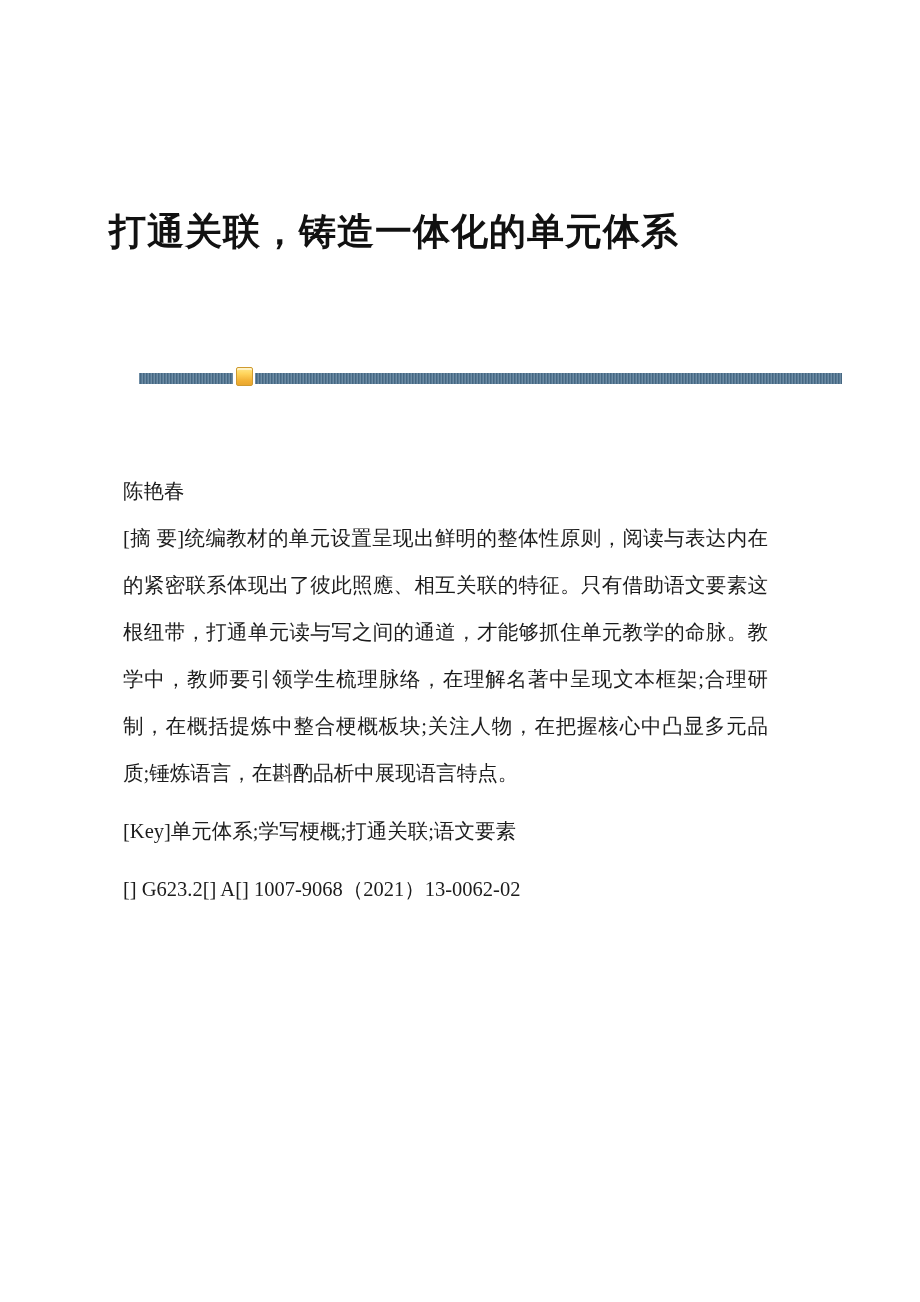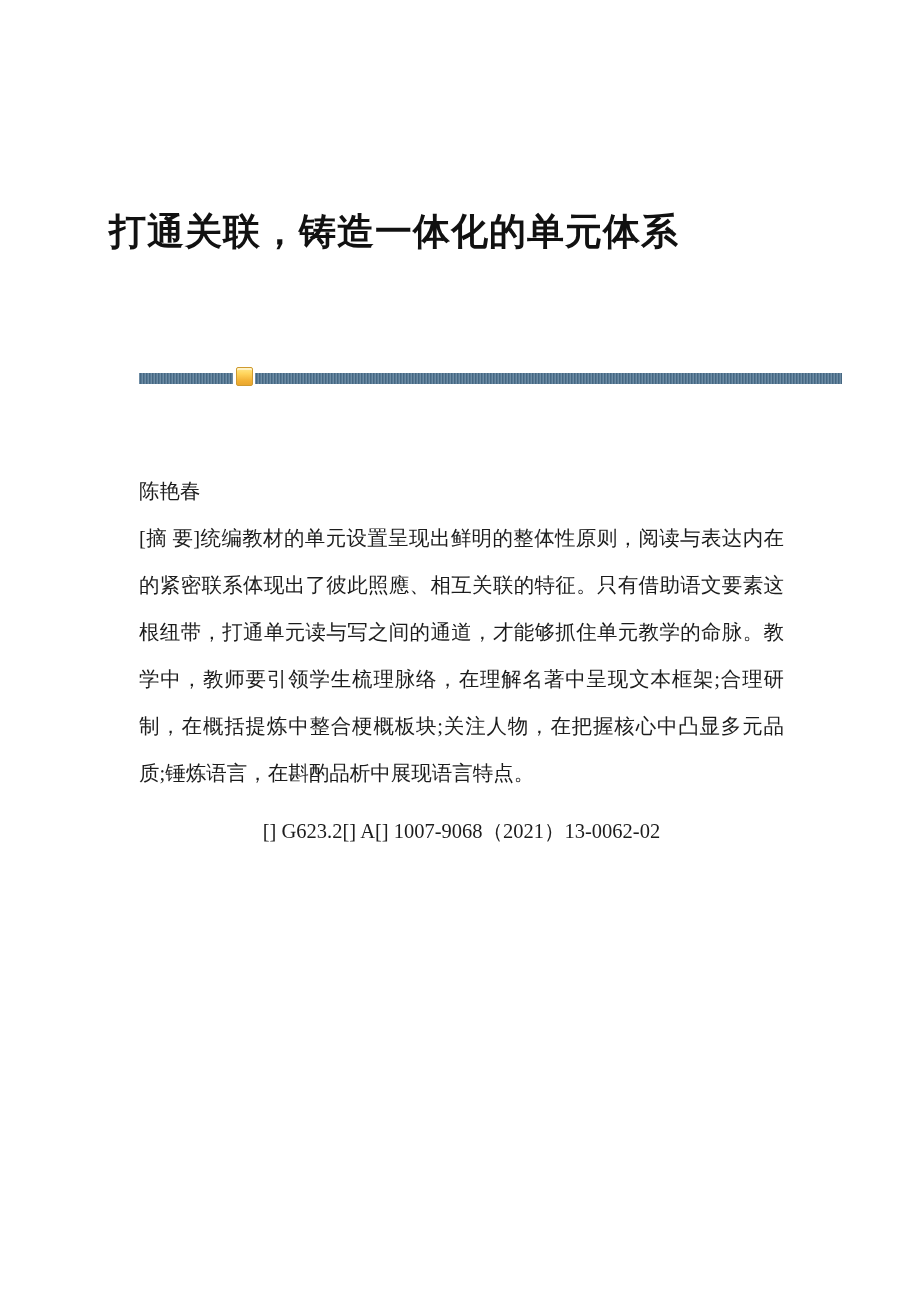--- a/index.html
+++ b/index.html
@@ -62,55 +62,56 @@
     width: 15px;
     height: 17px;
     border-radius: 2px;
     border: 1px solid #cf9a30;
     background: linear-gradient(180deg, #ffe88a 0%, #ffd35a 35%, #f2b135 75%, #e9a62e 100%);
     box-shadow: inset 0 2px 0 rgba(255,255,255,0.55);
   }
   .content {
     position: absolute;
     top: 468px;
-    left: 139px;
+    left: 123px;
     width: 645px;
     font-size: 20.5px;
     line-height: 47px;
     text-align: justify;
     text-justify: inter-character;
     color: #1c1c1c;
   }
   .content p {
     margin: 0 0 11px 0;
   }
   .content p.author {
     text-align: left;
     margin-bottom: 0;
   }
   .content p.classification {
-    text-align: center;
+    text-align: left;
   }
 </style>
 </head>
 <body>
 
 <div class="page">
 
   <h1 class="title">打通关联，铸造一体化的单元体系</h1>
 
   <div class="divider">
     <span class="bar-left"></span>
     <span class="ornament"></span>
     <span class="bar-right"></span>
   </div>
 
   <div class="content">
     <p class="author">陈艳春</p>
 
     <p class="abstract">[摘 要]统编教材的单元设置呈现出鲜明的整体性原则，阅读与表达内在的紧密联系体现出了彼此照應、相互关联的特征。只有借助语文要素这根纽带，打通单元读与写之间的通道，才能够抓住单元教学的命脉。教学中，教师要引领学生梳理脉络，在理解名著中呈现文本框架;合理研制，在概括提炼中整合梗概板块;关注人物，在把握核心中凸显多元品质;锤炼语言，在斟酌品析中展现语言特点。</p>
 
+    <p class="keywords">[Key]单元体系;学写梗概;打通关联;语文要素</p>
 
     <p class="classification">[] G623.2[] A[] 1007-9068（2021）13-0062-02</p>
 
   </div>
 
 </div>
 
 </body></html>

